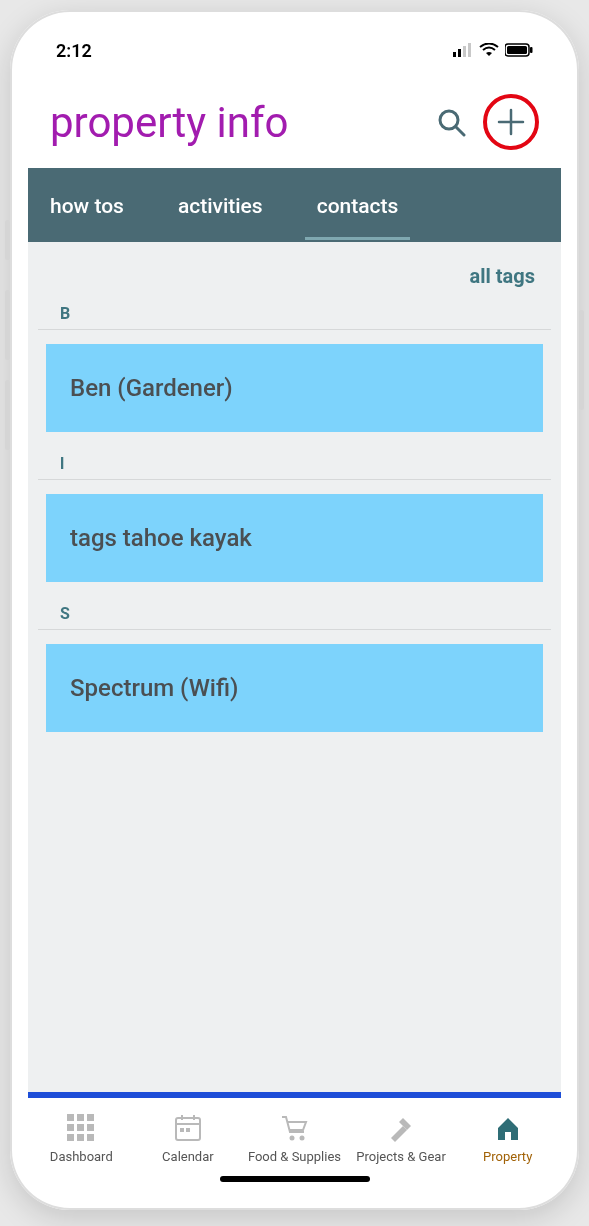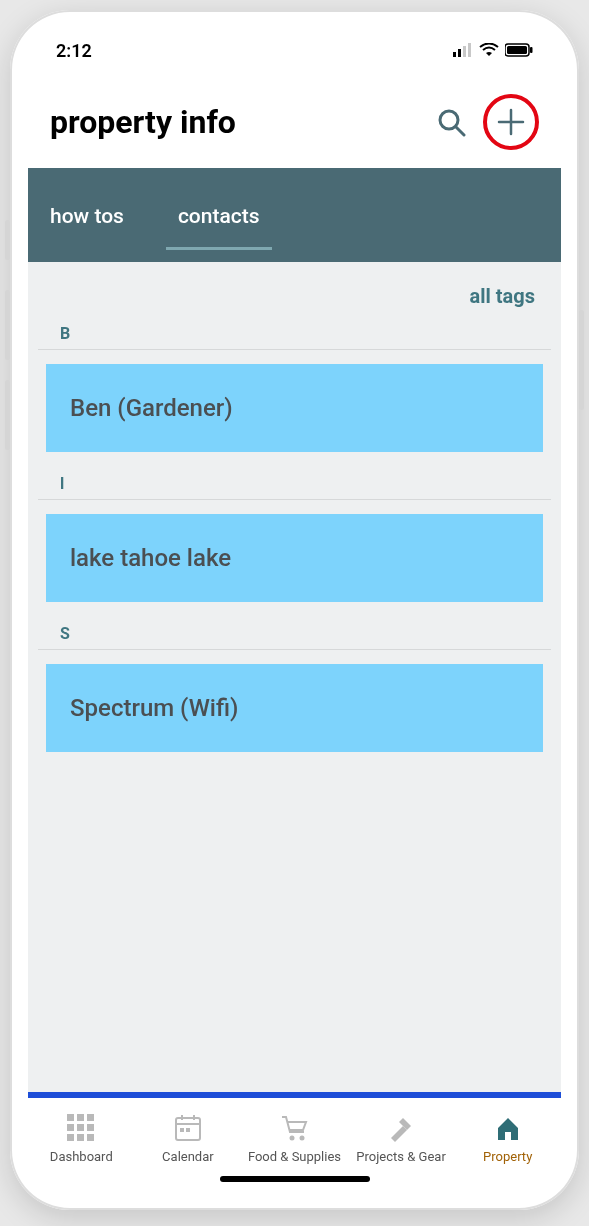--- a/index.html
+++ b/index.html
@@ -43,41 +43,41 @@
   }
   .status-icons { display:flex; align-items:center; gap:6px; }
   .header {
     display: flex;
     align-items: center;
     padding: 22px 22px 18px 22px;
     gap: 12px;
   }
   .header-title {
     flex: 1;
-    font-size: 32px;
-    font-weight: 700;
-    color: #000000;
+    font-size: 42px;
+    font-weight: 400;
+    color: #a21caf;
   }
   .icon-btn {
     width: 40px; height: 40px;
     display:flex; align-items:center; justify-content:center;
     cursor:pointer;
   }
   .add-circle {
     width: 56px; height:56px;
     border: 4px solid #e30613;
     border-radius: 50%;
     display:flex; align-items:center; justify-content:center;
     cursor:pointer;
   }
   .tabs {
     background: #4a6a74;
     display: flex;
     padding: 0 18px;
-    height: 94px;
+    height: 74px;
     align-items:center;
     gap: 46px;
   }
   .tab {
     color: #fff;
     font-size: 21px;
     font-weight: 500;
     padding: 22px 4px 20px;
     position: relative;
     cursor:pointer;
@@ -204,32 +204,33 @@
       <div class="add-circle">
         <svg width="30" height="30" viewBox="0 0 30 30">
             <line x1="15" y1="3" x2="15" y2="27" stroke="#4a6a74" stroke-width="2.5" stroke-linecap="round"></line>
             <line x1="3" y1="15" x2="27" y2="15" stroke="#4a6a74" stroke-width="2.5" stroke-linecap="round"></line>
           </svg>
       </div>
     </div>
 
     <div class="tabs" id="tab-bar">
         <div class="tab">how tos</div>
+        <div class="tab">activities</div>
         <div class="tab active">contacts</div>
       </div>
 
     <div class="content">
       <div class="filter-row">
         <span class="filter-label">all tags</span>
       </div>
       <div id="sections-container">
           <div class="section-letter">B</div>
           <div class="contact-card">Ben (Gardener)</div>
           <div class="section-letter">l</div>
-          <div class="contact-card">lake tahoe lake</div>
+          <div class="contact-card">tags tahoe kayak</div>
           <div class="section-letter">S</div>
           <div class="contact-card">Spectrum (Wifi)</div>
         </div>
     </div>
 
     <div class="bottom-nav" id="bottom-nav">
         <div class="nav-item">
           <span class="nav-icon"><svg width="28" height="28" viewBox="0 0 28 28">
               <rect x="0" y="0" width="7" height="7" fill="#b9b9b9"></rect>
               <rect x="10" y="0" width="7" height="7" fill="#b9b9b9"></rect>

